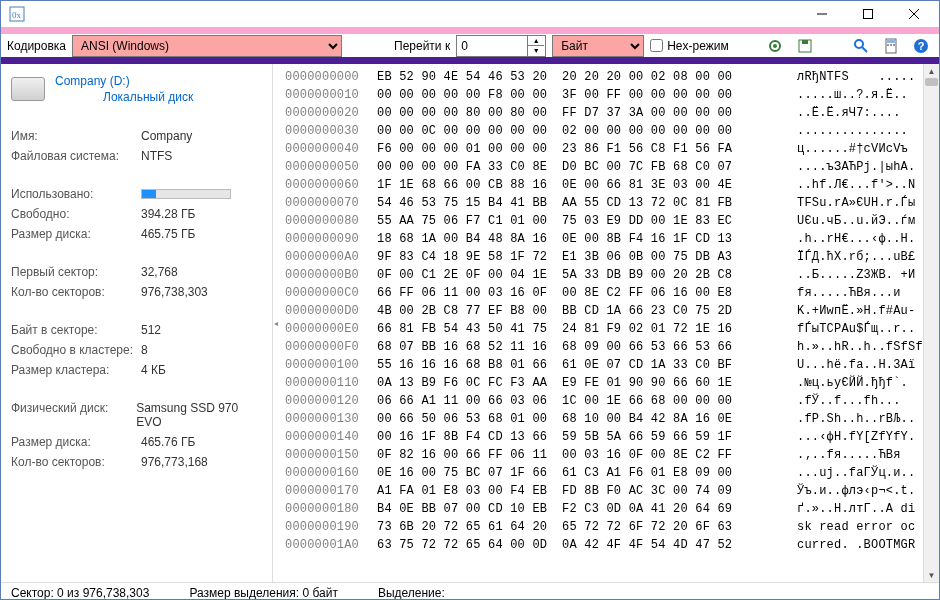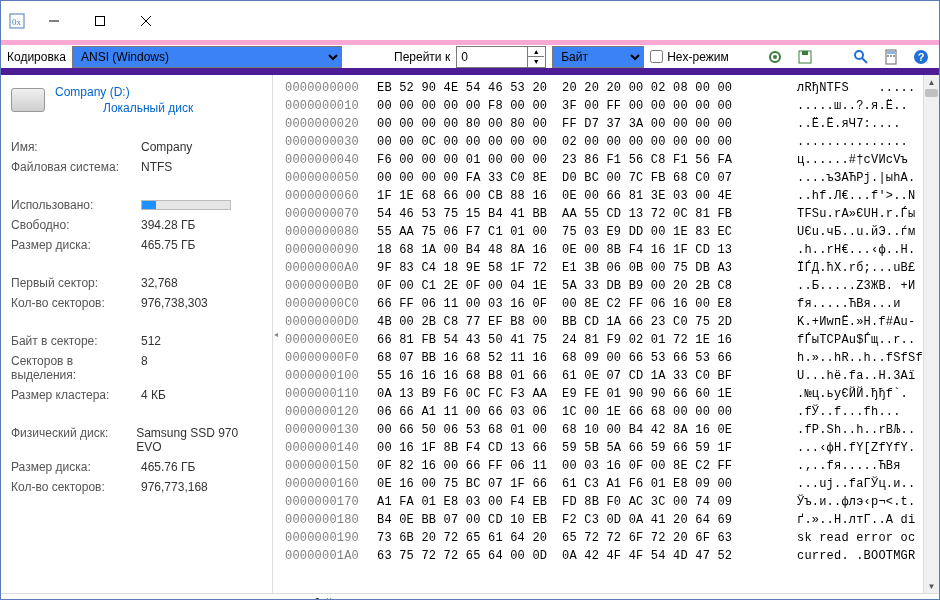--- a/index.html
+++ b/index.html
@@ -1,24 +1,24 @@
 <!DOCTYPE html>
 <html><head>
 <meta charset="utf-8">
 <style>
 * { margin: 0; padding: 0; box-sizing: border-box; }
 body { font-family: "Segoe UI", Tahoma, sans-serif; font-size: 12px; background: #fff; color: #000; width: 940px; height: 600px; overflow: hidden; border: 1px solid #5a7db8; }
-.titlebar { height: 44px; display: flex; align-items: center; padding: 0 2px 0 8px; border-bottom: 5px solid #f9a8d4; }
+.titlebar { height: 33px; display: flex; align-items: center; padding: 0 2px 0 8px; border-bottom: 7px solid #f9a8d4; justify-content: space-between; }
 .titlebar .app-icon { width: 16px; height: 16px; margin-right: 6px; display: inline-flex; align-items: center; justify-content: center; }
 .titlebar .title { font-size: 12px; flex: 1; }
 .winbtns { display: flex; }
 .winbtn { width: 46px; height: 29px; display: flex; align-items: center; justify-content: center; cursor: pointer; }
 .toolbar { height: 30px; display: flex; align-items: center; padding: 2px 6px; gap: 6px; border-bottom: 7px solid #4c1d95; }
 .toolbar label { font-size: 12px; }
-.toolbar select { font-size: 12px; height: 22px; border: 1px solid #7a7a7a; background: #3b82f6; padding: 0 4px; }
+.toolbar select { font-size: 12px; height: 22px; border: 1px solid #7a7a7a; background: #fca5a5; padding: 0 4px; }
 .enc-select { width: 270px; }
 .toolbar .goto-input { width: 90px; height: 22px; border: 1px solid #7a7a7a; display: flex; align-items: center; }
 .toolbar .goto-input input { border: none; outline: none; width: 70px; padding: 0 4px; font-size: 12px; }
 .toolbar .spinner { display: flex; flex-direction: column; border-left: 1px solid #7a7a7a; }
 .toolbar .spinner div { width: 16px; height: 10px; display: flex; align-items: center; justify-content: center; font-size: 7px; cursor: pointer; border-bottom: 1px solid #7a7a7a; }
 .toolbar .spinner div:last-child { border-bottom: none; }
 .unit-select { width: 92px; }
 .toolbar .chk { display: flex; align-items: center; gap: 4px; }
 .toolbar .chk input { width: 13px; height: 13px; }
 .toolbar-spacer { flex: 1; }
@@ -181,21 +181,21 @@
           <div class="key">Кол-во секторов:</div>
           <div class="val">976,738,303</div>
         </div>
     </div>
     <div class="prop-group">
       <div class="prop-row">
           <div class="key">Байт в секторе:</div>
           <div class="val">512</div>
         </div>
       <div class="prop-row">
-          <div class="key">Секторов в выделения:</div>
+          <div class="key">Свободно в кластере:</div>
           <div class="val">8</div>
         </div>
       <div class="prop-row">
           <div class="key">Размер кластера:</div>
           <div class="val">4 КБ</div>
         </div>
     </div>
     <div class="prop-group">
       <div class="prop-row">
           <div class="key">Физический диск:</div>

